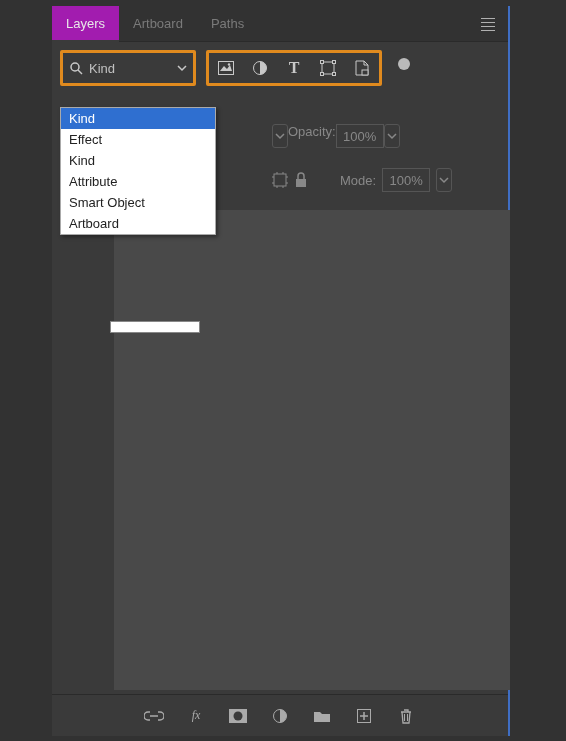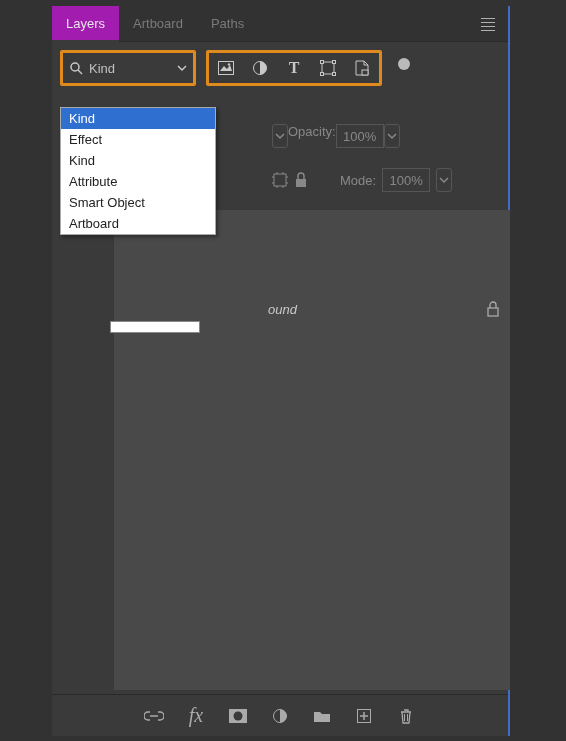--- a/index.html
+++ b/index.html
@@ -324,47 +324,38 @@
     <div class="num-input">100%</div>
     <div class="chev-btn">
       <svg width="10" height="10" viewBox="0 0 10 10">
           <path d="M1 3 L5 7 L9 3" fill="none" stroke="#888" stroke-width="1.5"></path>
         </svg>
     </div>
   </div>
 
   <div class="hidden-thumb-area"></div>
 
-  <div class="layer-partial">
-    <span class="layer-name" style="font-style:italic;">ound</span>
-    <span class="layer-lock">
-      <svg width="14" height="16" viewBox="0 0 14 16">
-          <rect x="2" y="7" width="10" height="8" fill="none" stroke="#aaa" stroke-width="1.3"></rect>
-          <path d="M4 7 V4 a3 3 0 0 1 6 0 V7" fill="none" stroke="#aaa" stroke-width="1.3"></path>
-        </svg>
-    </span>
-  </div>
   <div class="thumb-partial"></div>
 
   <div class="dropdown">
     <div class="dropdown-item selected">Kind</div>
     <div class="dropdown-item">Effect</div>
     <div class="dropdown-item">Kind</div>
     <div class="dropdown-item">Attribute</div>
     <div class="dropdown-item">Smart Object</div>
     <div class="dropdown-item">Artboard</div>
   </div>
 
   <div class="bottom-bar">
     <div class="bb-icon">
       <svg width="20" height="12" viewBox="0 0 20 12">
           <path d="M6 2 H4 a4 4 0 0 0 0 8 H6 M14 2 H16 a4 4 0 0 1 0 8 H14 M6 6 H14" fill="none" stroke="#aaa" stroke-width="1.5"></path>
         </svg>
     </div>
-    <div class="bb-icon" style="font-style:italic; font-family:Georgia,serif; font-size:20px;">fx</div>
+    <div class="bb-icon" style="font-style:italic; font-family:Georgia,serif; font-size:12px;">fx</div>
     <div class="bb-icon">
       <svg width="20" height="16" viewBox="0 0 20 16">
           <rect x="1" y="1" width="18" height="14" fill="#aaa"></rect>
           <circle cx="10" cy="8" r="4.5" fill="#3a3a3a"></circle>
         </svg>
     </div>
     <div class="bb-icon">
       <svg width="16" height="16" viewBox="0 0 16 16">
           <circle cx="8" cy="8" r="6.5" fill="none" stroke="#aaa"></circle>
           <path d="M8 1.5 A6.5 6.5 0 0 1 8 14.5 Z" fill="#aaa"></path>

